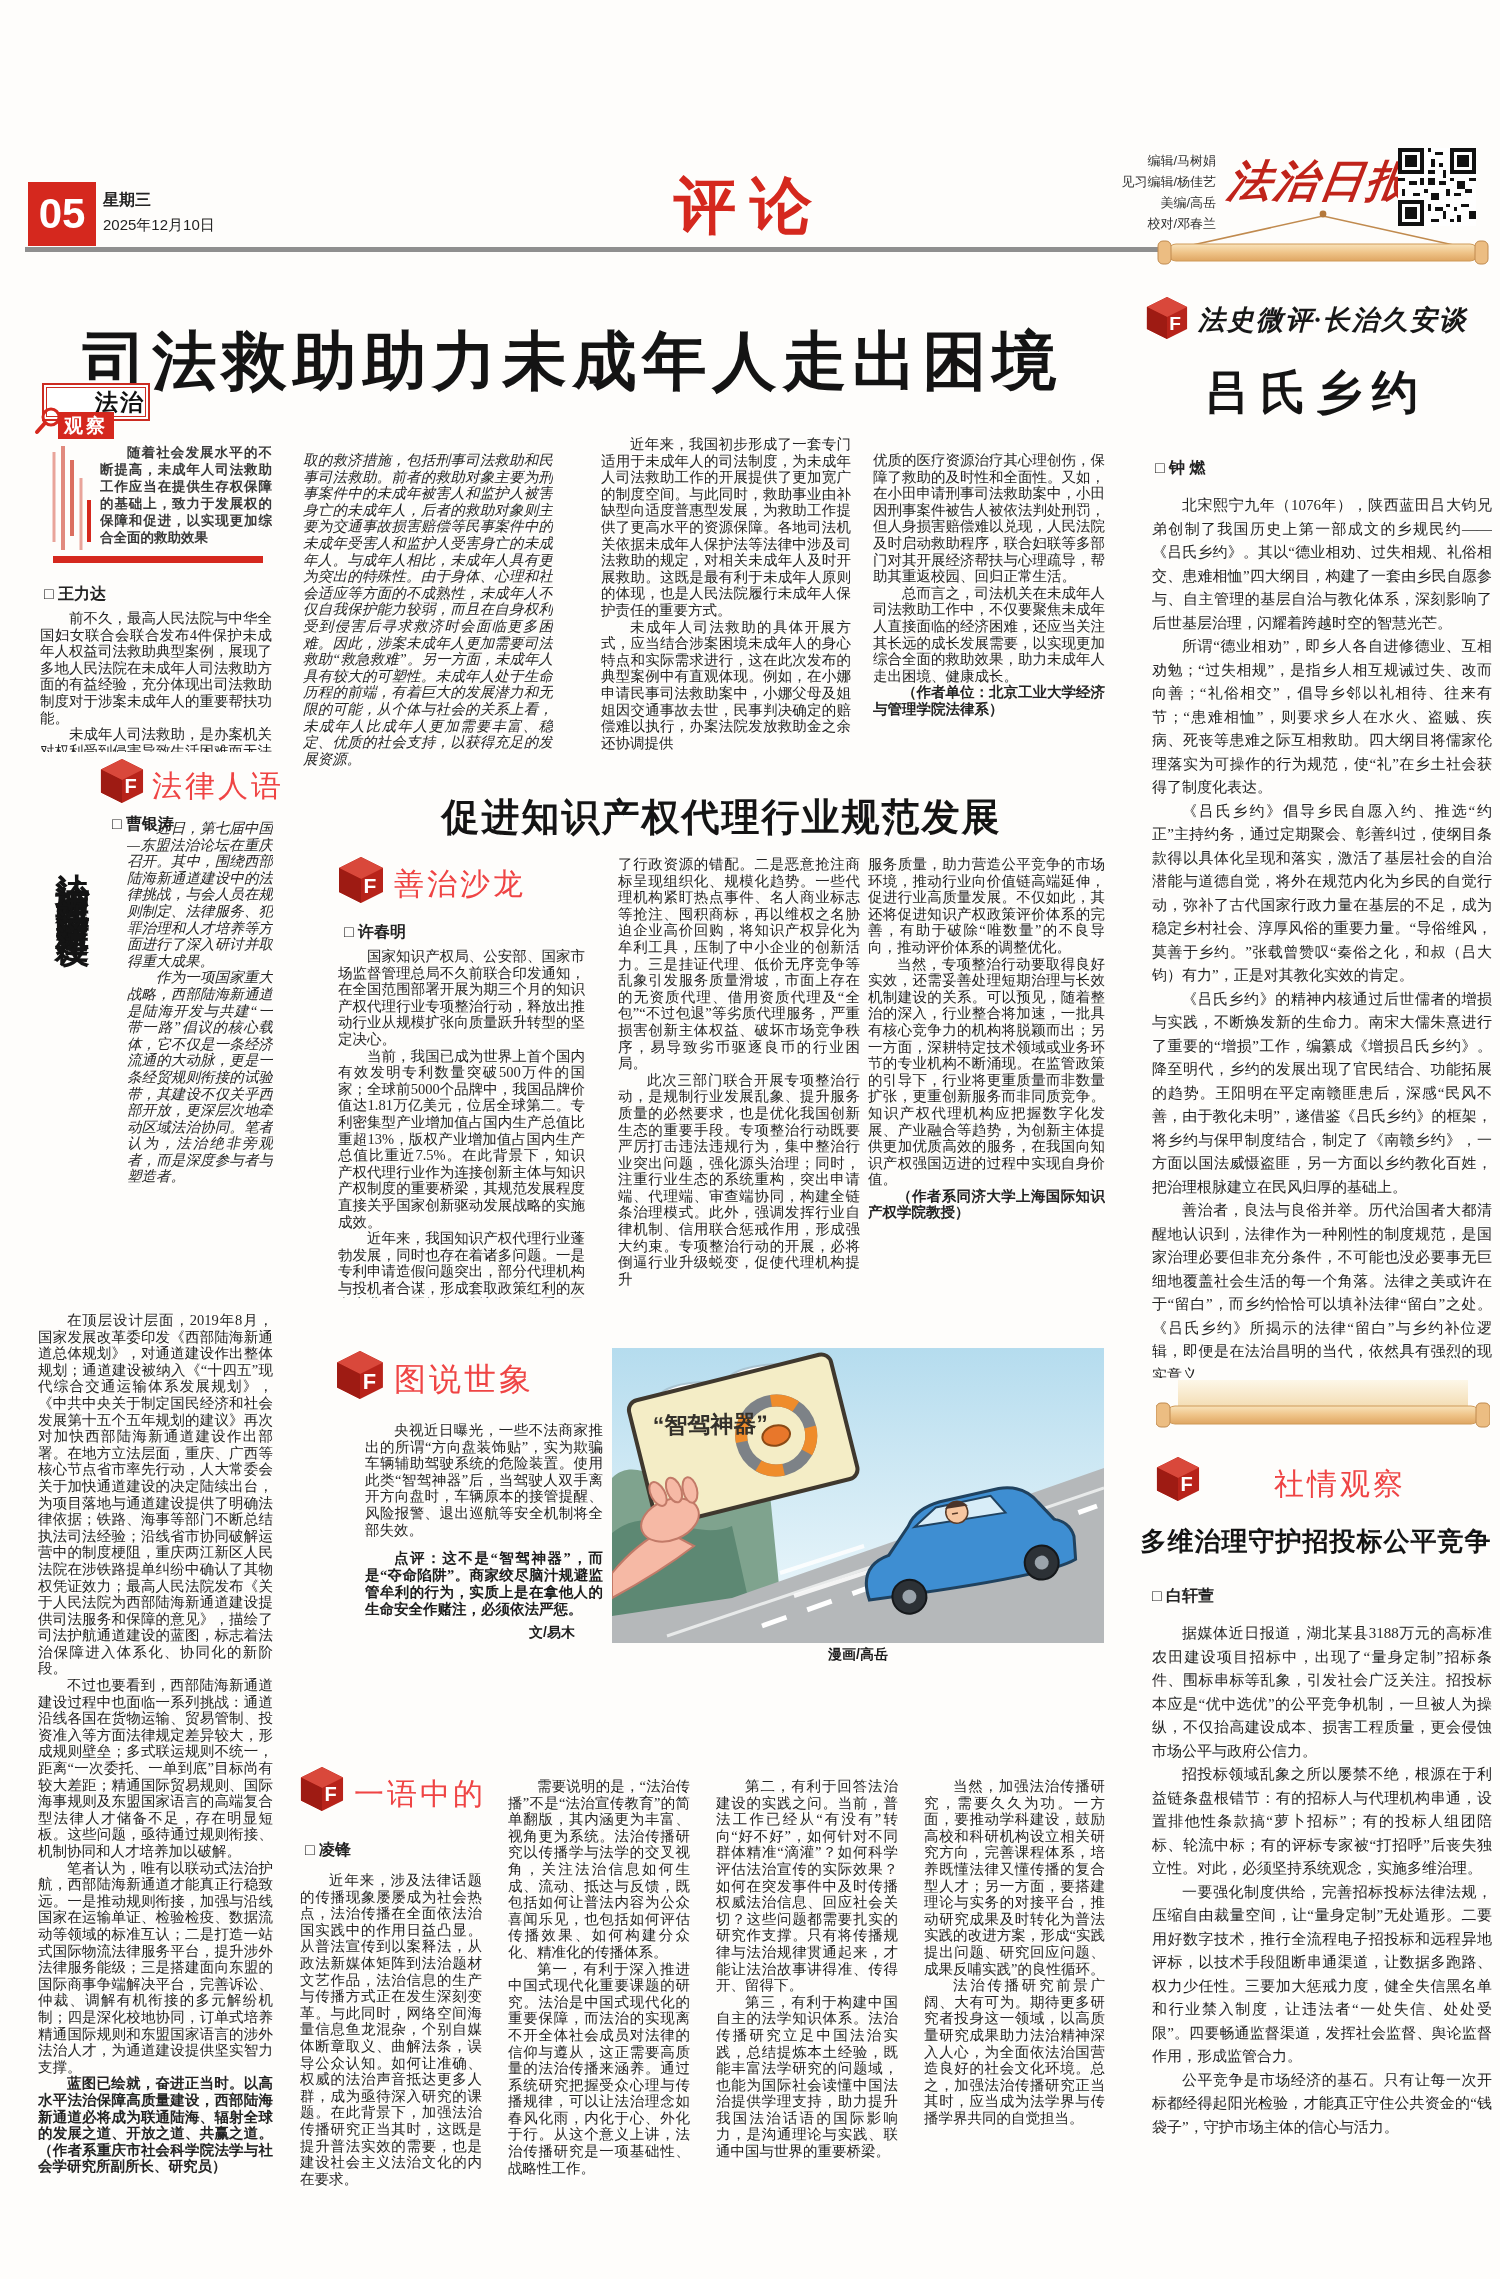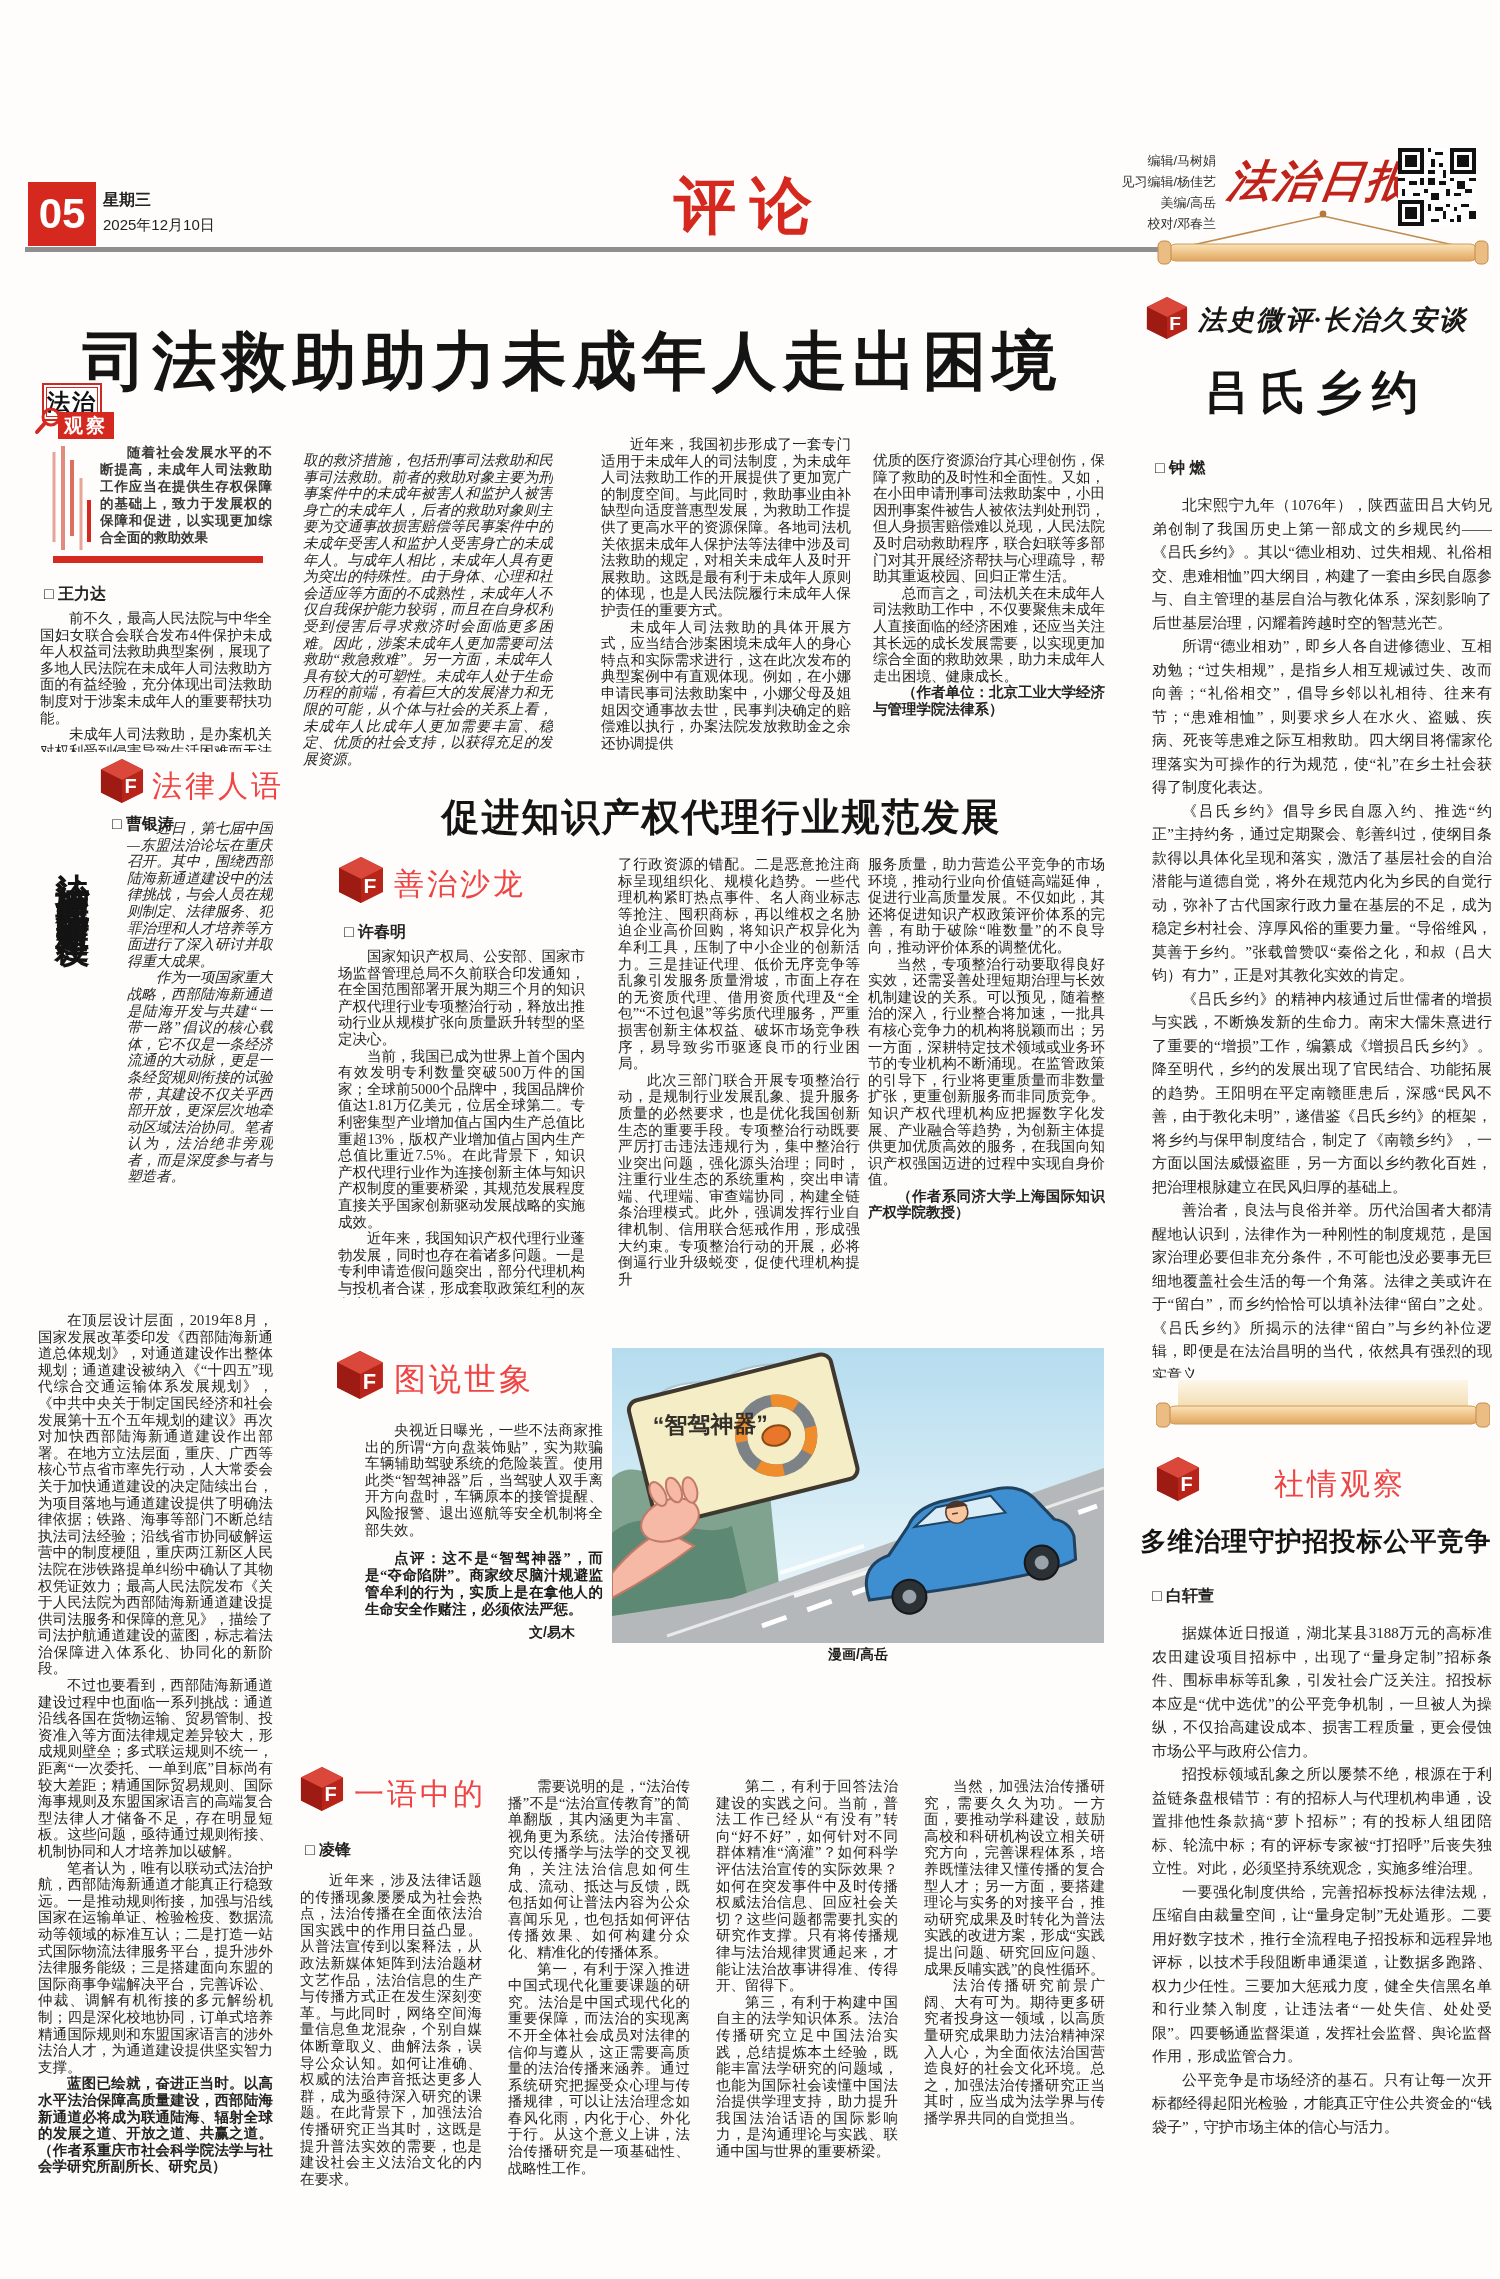--- a/index.html
+++ b/index.html
@@ -121,21 +121,21 @@
       <rect x="9" y="19" width="2" height="1"></rect>
         <rect x="14" y="19" width="1" height="1"></rect>
         <rect x="16" y="18" width="1" height="2"></rect>
     </g>
   </svg>
 
   <div class="abs divider" style="left:25px; top:247px; width:1452px; height:5px;"></div>
 
   <div class="abs headline" style="left:40px; top:318px; width:1065px; font-size:64px; letter-spacing:6px;">司法救助助力未成年人走出困境</div>
 
-  <div class="abs kicker-box" style="left:42px; top:383px; width:56px; height:34px;">
+  <div class="abs kicker-box" style="left:42px; top:383px; width:56px; height:34px;padding-left:48px;">
     <span>法治</span>
   </div>
   <svg class="abs" style="left:33px; top:406px;" width="30" height="30" viewBox="0 0 30 30">
     <circle cx="18" cy="11" r="8" fill="none" stroke="#d5281e" stroke-width="3"></circle>
     <line x1="12" y1="17" x2="4" y2="26" stroke="#d5281e" stroke-width="4" stroke-linecap="round"></line>
   </svg>
   <div class="abs guancha" style="left:58px; top:412px; width:56px; height:27px;">观察</div>
 
   <svg class="abs" style="left:50px; top:446px;" width="44" height="104" viewBox="0 0 44 104">
     <line x1="4" y1="6" x2="4" y2="96" stroke="#e9a49a" stroke-width="3"></line>

